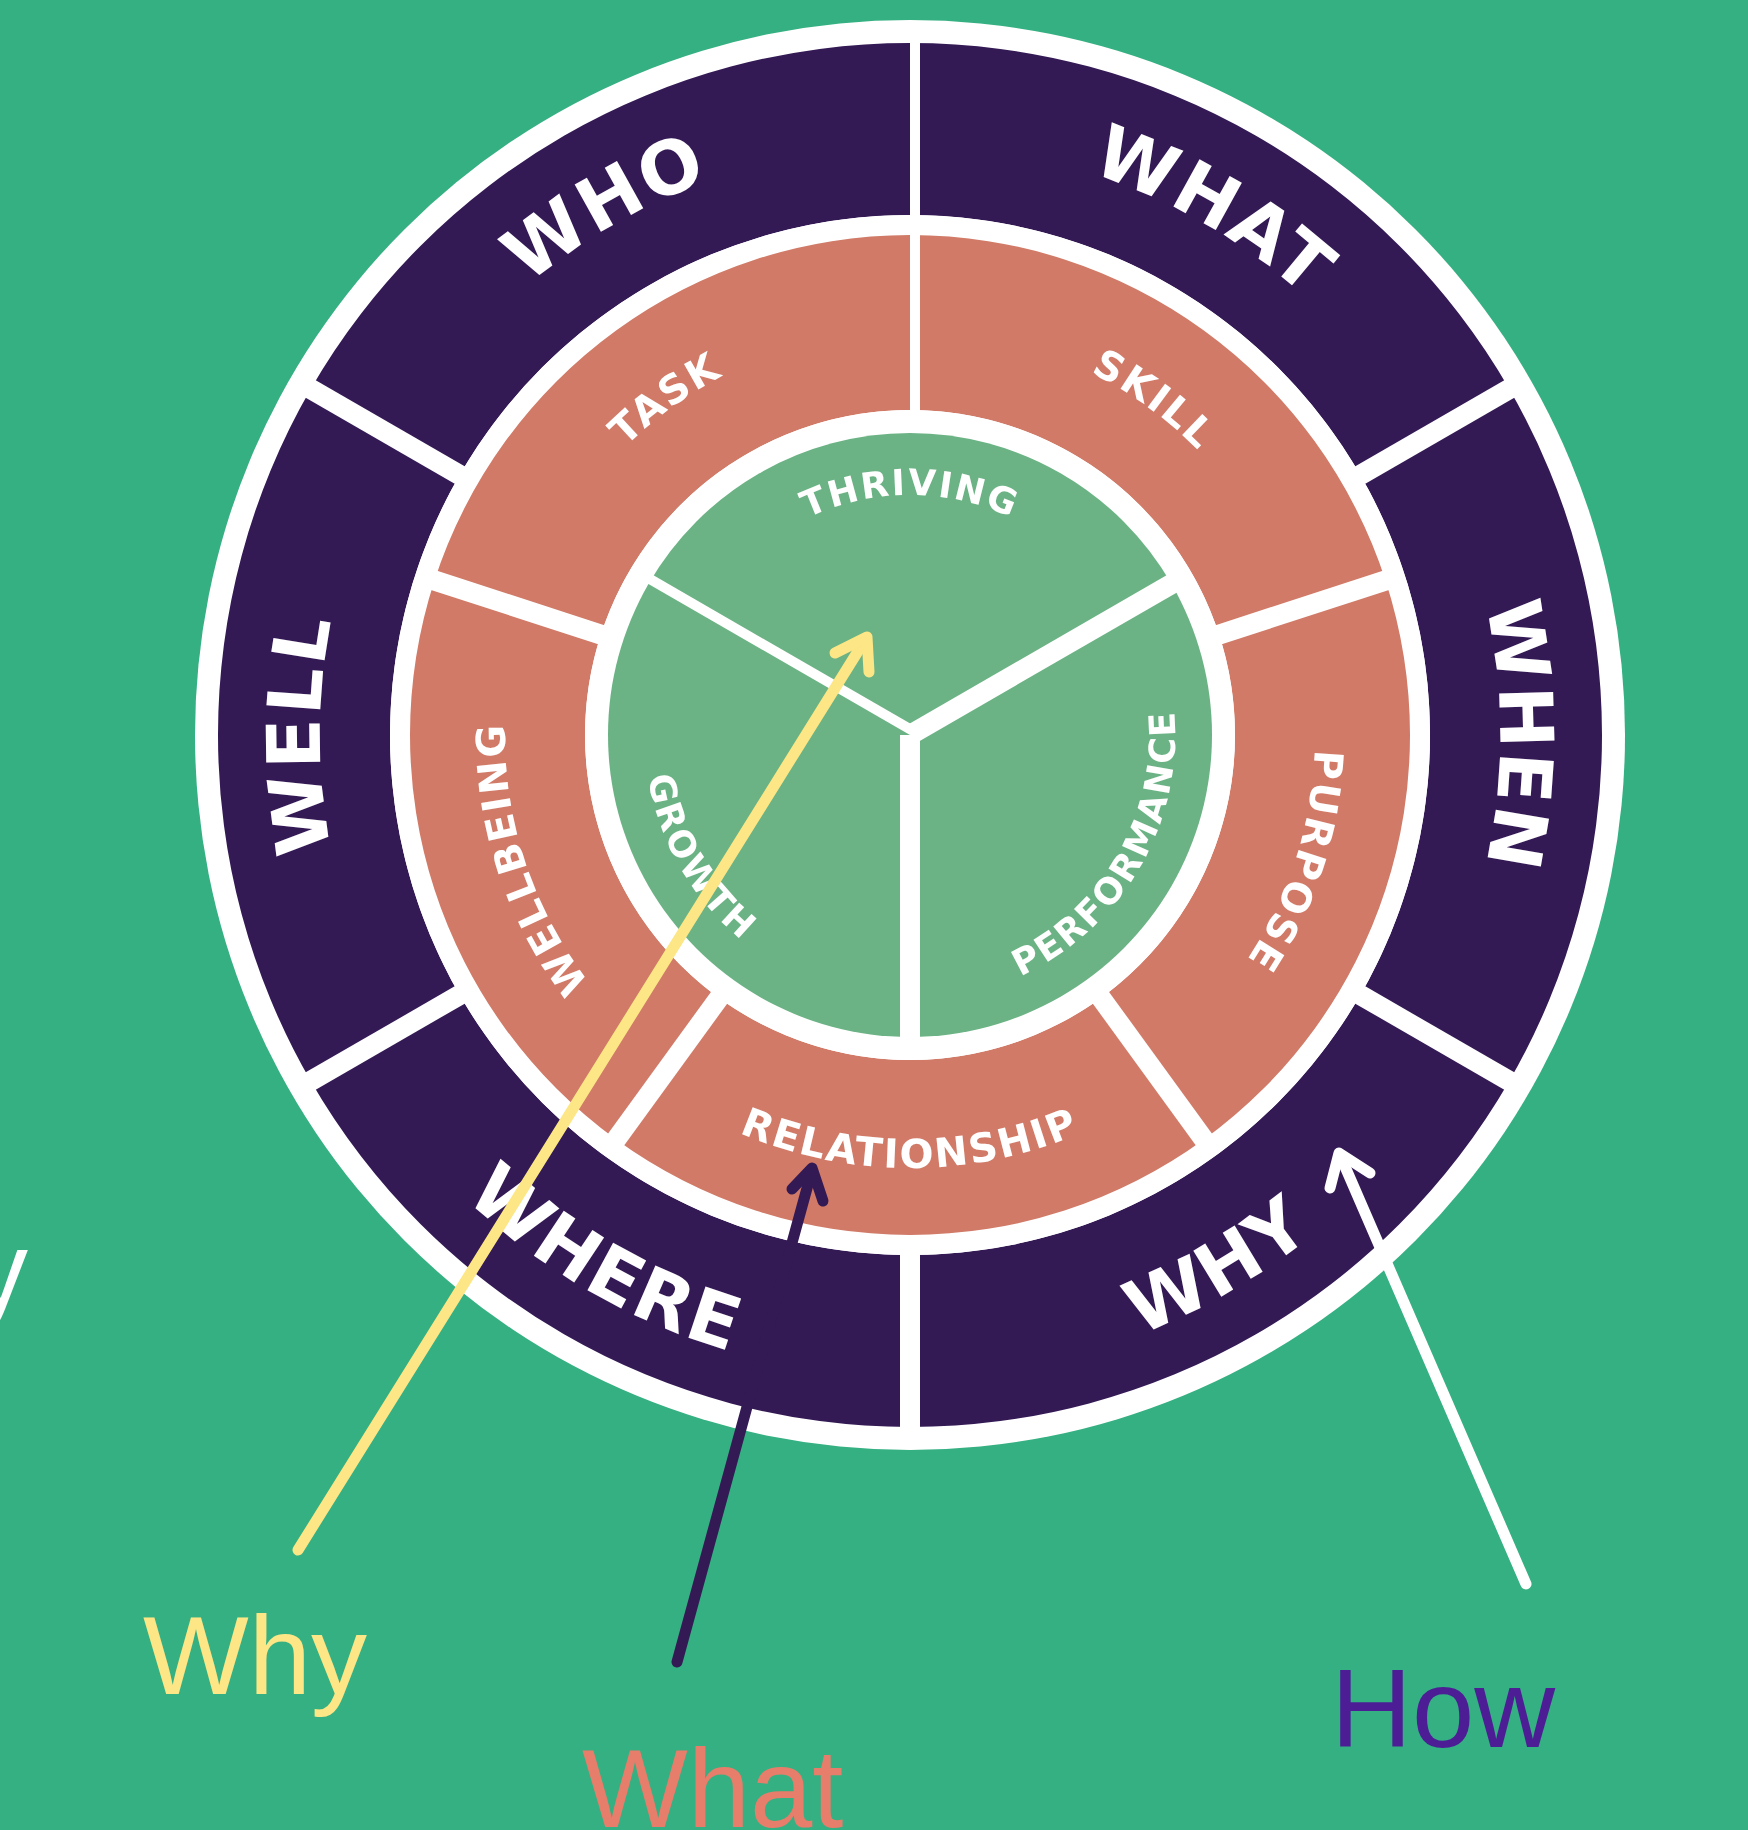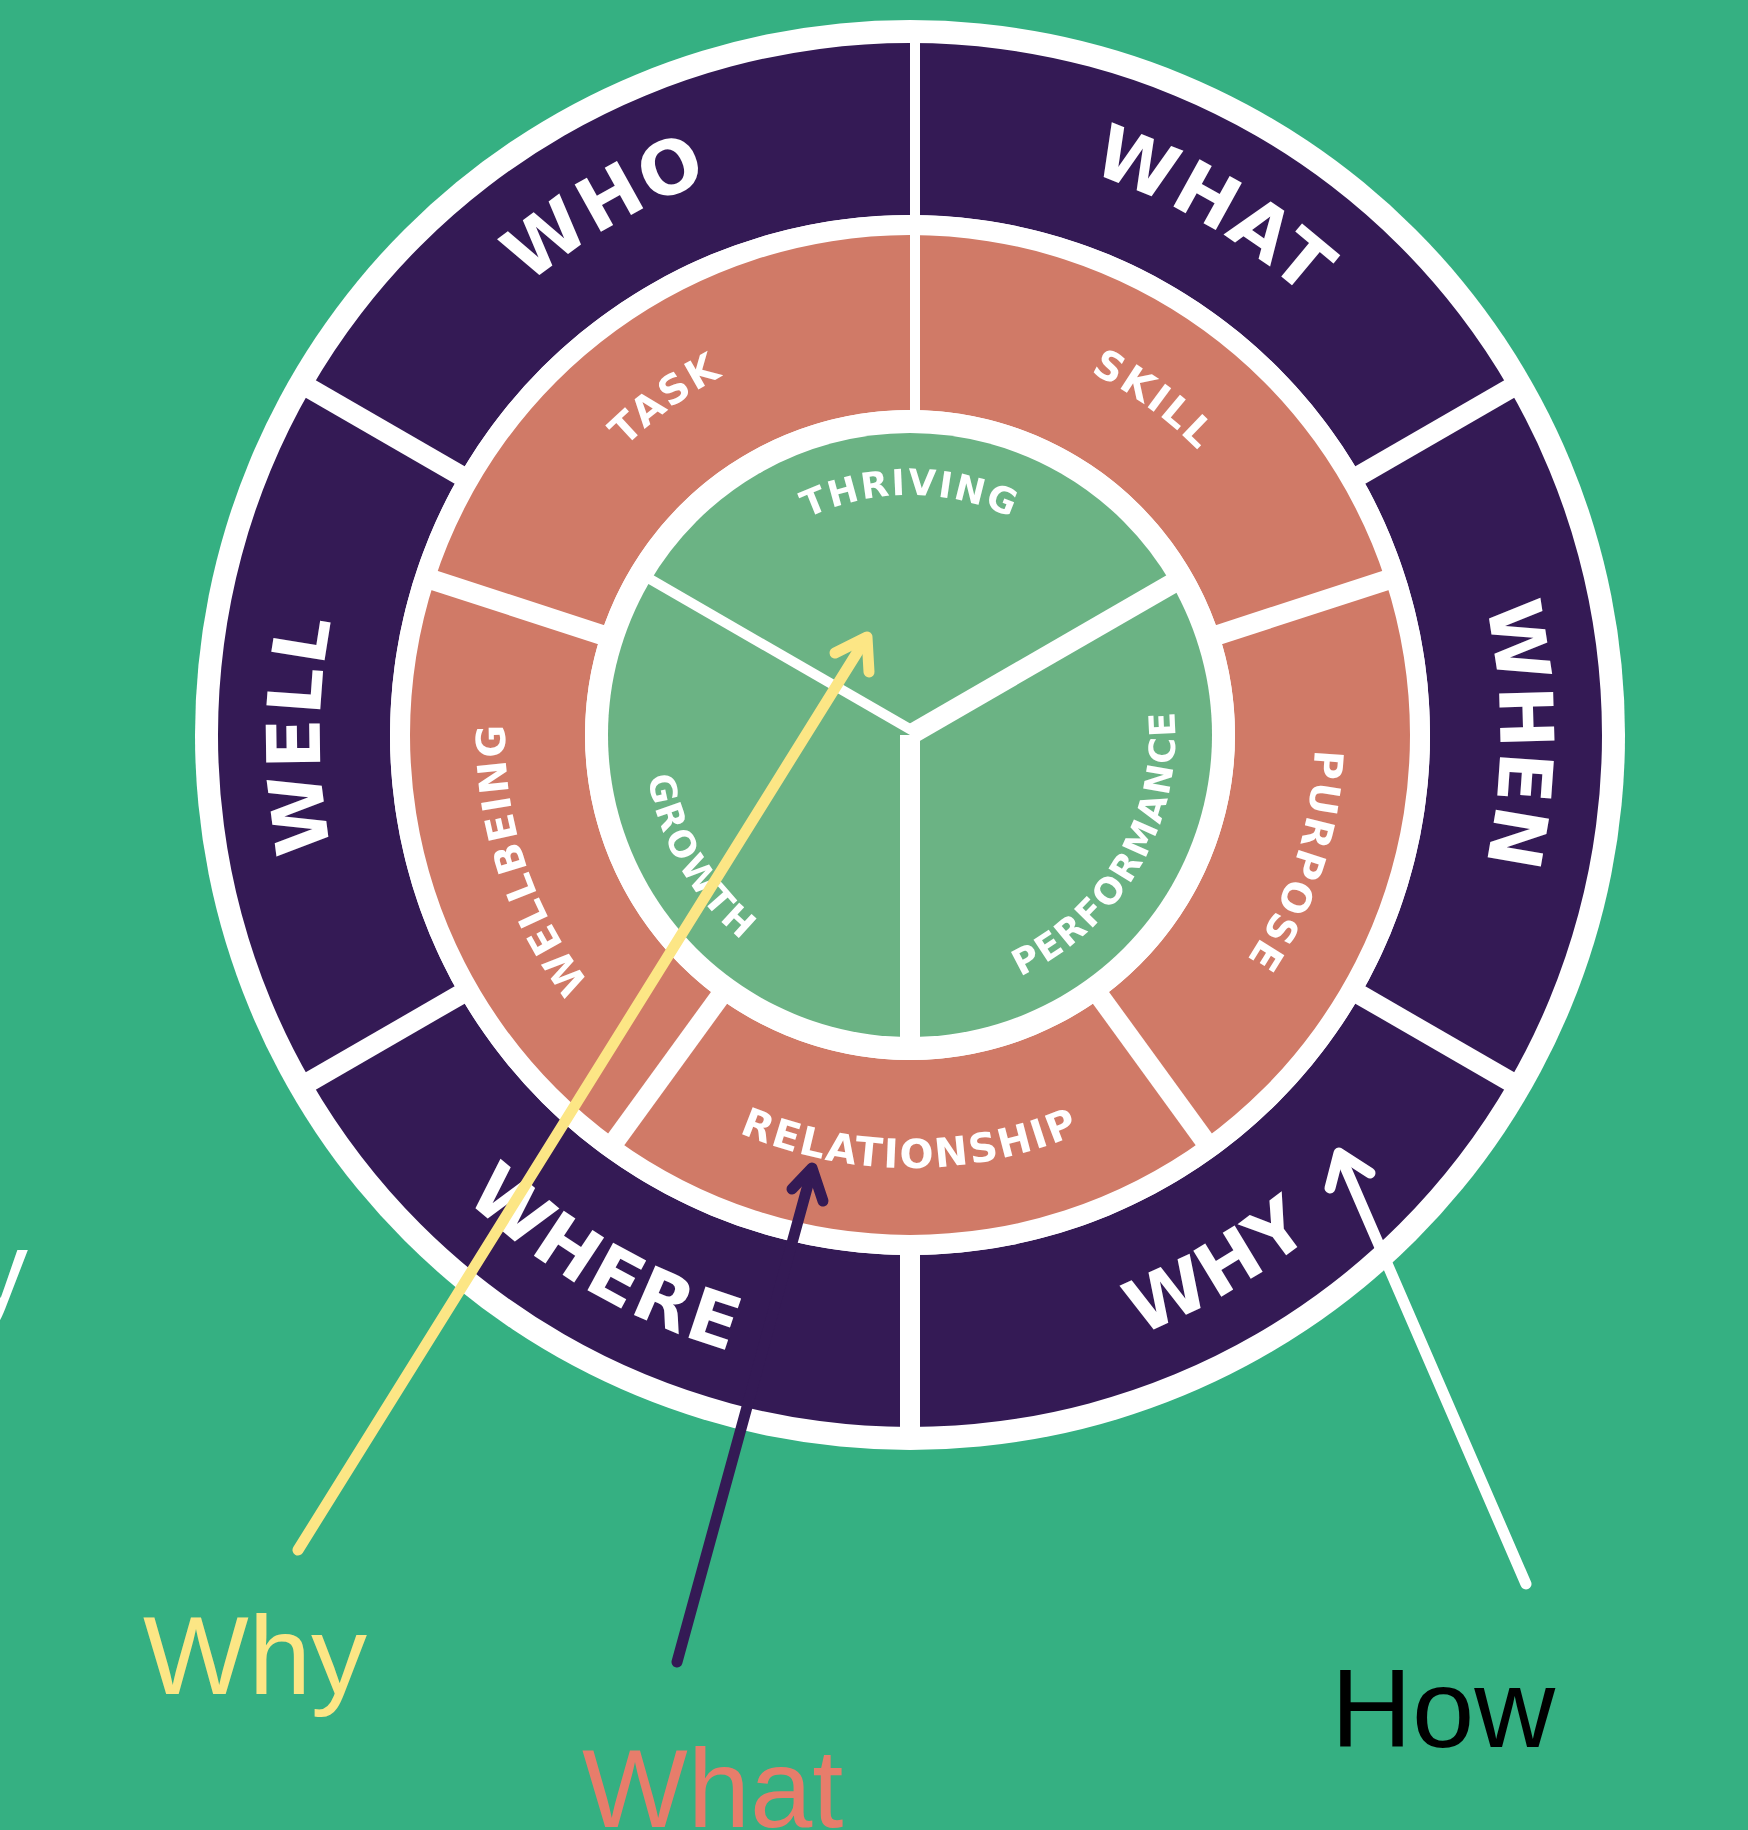--- a/index.html
+++ b/index.html
@@ -3,21 +3,21 @@
 <meta charset="utf-8">
 <style>
   html, body { margin:0; padding:0; }
   body { width:1748px; height:1830px; overflow:hidden; background:#35B082; position:relative;
          font-family:"Liberation Sans", sans-serif; }
   #stage { position:absolute; left:0; top:0; width:1748px; height:1830px; }
   .seg-label { font-family:"DejaVu Sans", sans-serif; font-weight:bold; fill:#FFFFFF; letter-spacing:2px; }
   .caption { position:absolute; font-family:"Liberation Sans", sans-serif; font-size:112px; line-height:1; }
   #cap-why { left:143px; top:1600px; color:#FCE685; }
   #cap-what { left:582px; top:1733px; color:#E77D6B; }
-  #cap-how { left:1331px; top:1653px; color:#000000; }
+  #cap-how { left:1331px; top:1653px; color:#4c1d95; }
   #edge-glyph { position:absolute; left:-28px; top:1215px; color:#FFFFFF; font-size:112px; line-height:1; }
 </style>
 </head>
 <body>
 
 <svg id="stage" viewBox="0 0 1748 1830" xmlns="http://www.w3.org/2000/svg">
   <defs>
     <marker id="ah-yellow" markerWidth="10" markerHeight="10" refX="6" refY="5" orient="auto" markerUnits="userSpaceOnUse"></marker>
   </defs>
 

